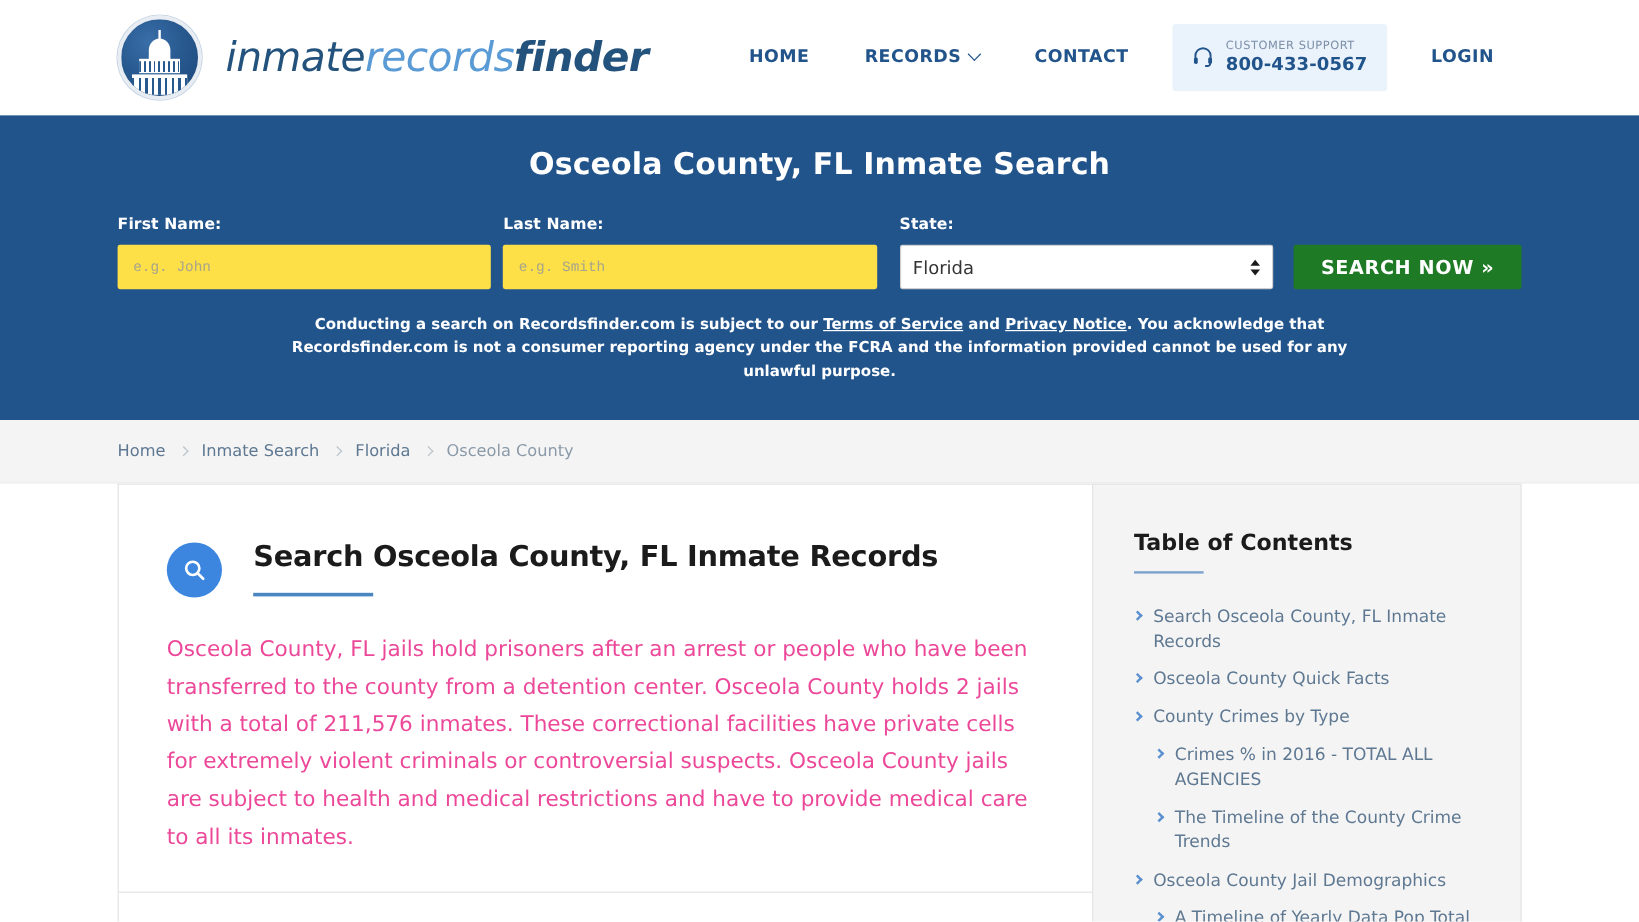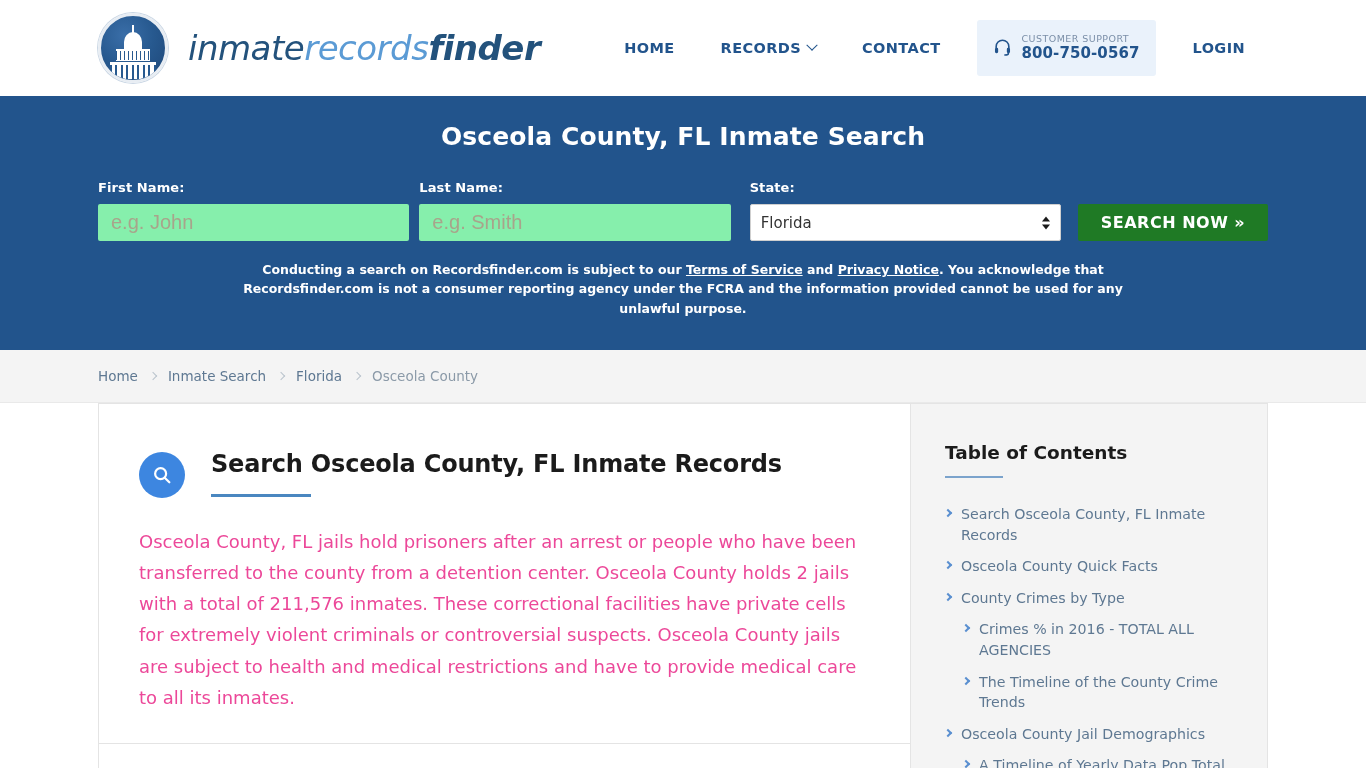--- a/index.html
+++ b/index.html
@@ -93,23 +93,23 @@
   .hero-title {
     text-align: center; font-size: 25px; font-weight: 700; letter-spacing: 0.1px;
     margin-bottom: 29px;
   }
   .search-row { display: flex; align-items: flex-end; gap: 10px; }
   .field { display: flex; flex-direction: column; }
   .field-first, .field-last { width: 318px; }
   .field-state { width: 318px; margin-left: 9px; }
   .field-label { font-size: 13px; font-weight: 700; margin-bottom: 9px; letter-spacing: 0.1px; }
   .text-input {
-    height: 37px; border: none; background: #86efac; border-radius: 2px;
-    padding: 0 13px; font-size: 20px; color: #4a4a3a;
-    font-family: Liberation Sans, sans-serif;
+    height: 37px; border: none; background: #fde047; border-radius: 2px;
+    padding: 0 13px; font-size: 12px; color: #4a4a3a;
+    font-family: Liberation Mono, monospace;
     width: 100%;
   }
   .text-input::placeholder { color: #a8a48b; }
   .select-wrap { position: relative; width: 100%; }
   .state-select {
     height: 37px; width: 100%; background: #ffffff; border: 1px solid #cfcfcf; border-radius: 2px;
     padding: 0 30px 0 10px; font-size: 15px; color: #333;
     font-family: "DejaVu Sans", "Liberation Sans", sans-serif;
     -webkit-appearance: none; appearance: none;
   }
@@ -218,21 +218,21 @@
       <span class="headset-ic">
         <svg width="19" height="19" viewBox="0 0 24 24" fill="none" stroke="#22548c" stroke-width="2">
           <path d="M4 14v-2a8 8 0 0116 0v2"></path>
           <rect x="2.5" y="13.5" width="4" height="7" rx="1.8" fill="#22548c" stroke="none"></rect>
           <rect x="17.5" y="13.5" width="4" height="7" rx="1.8" fill="#22548c" stroke="none"></rect>
           <path d="M19.5 20.5c0 1.4-2 2.3-4.5 2.3" stroke-linecap="round"></path>
         </svg>
       </span>
       <span class="support-text">
         <span class="support-label" style="display:block">CUSTOMER SUPPORT</span>
-        <span class="support-phone" style="display:block">800-750-0567</span>
+        <span class="support-phone" style="display:block">800-433-0567</span>
       </span>
     </div>
     <a class="nav-link">
       <span>LOGIN</span>
     </a>
   </nav>
 </header>
 
 <section class="hero">
   <h1 class="hero-title">Osceola County, FL Inmate Search</h1>

